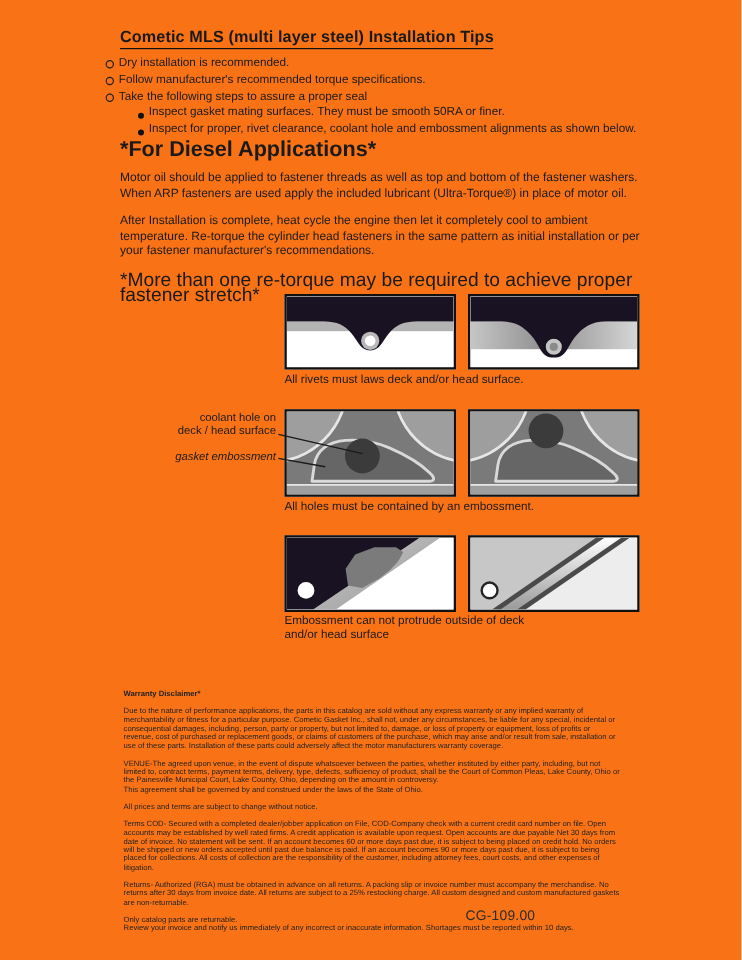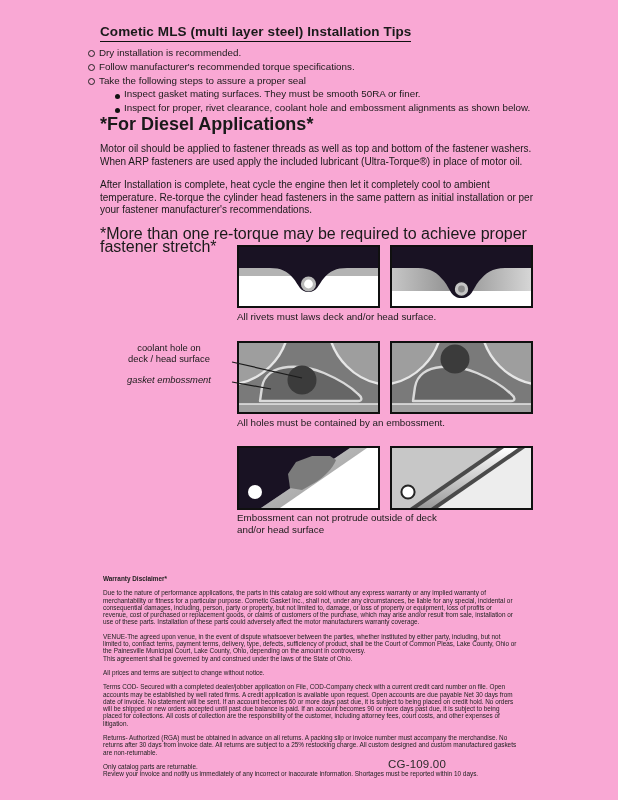--- a/index.html
+++ b/index.html
@@ -1,16 +1,16 @@
 <!DOCTYPE html>
 <html><head>
 <meta charset="utf-8">
 <style>
   html,body{margin:0;padding:0;background:#ffffff;}
-  .page{position:relative;width:618px;height:800px;background:#f9a8d4;overflow:hidden;
+  .page{position:relative;width:618px;height:800px;background:#f97316;overflow:hidden;
         font-family:"Liberation Sans",sans-serif;color:#1a1a1a;}
   .abs{position:absolute;}
 
   
   .title{font-size:13.5px;font-weight:bold;letter-spacing:0.1px;border-bottom:1.6px solid #111;padding-bottom:2px;display:inline-block;}
 
   
   .bullets{font-size:9.8px;line-height:13.8px;}
   .brow{display:flex;align-items:flex-start;}
   .bmark{width:5px;height:5px;border:1px solid #222;border-radius:50%;margin:4px 4px 0 0;flex:0 0 auto;}
@@ -19,21 +19,21 @@
 
   
   .dheading{font-size:18px;font-weight:bold;margin:0 0 8px 0;}
   .dpara{font-size:10px;line-height:12.6px;margin:0 0 11px 0;}
   .dnote{font-size:16px;line-height:12.6px;margin:0;}
 
   
   .rw-label{width:143px;text-align:center;font-size:12.5px;font-weight:500;letter-spacing:0.6px;margin-top:14px;}
   .caption{font-size:9.8px;line-height:11.5px;}
   .panel{display:block;border:2px solid #101010;background:#fff;}
-  .ann{font-size:9.4px;line-height:10.8px;text-align:center;width:122px;}
+  .ann{font-size:9.4px;line-height:10.8px;text-align:right;width:122px;}
 
   
   .legal{width:414px;font-size:6.4px;line-height:7.3px;color:#222;}
   .legal .lh{font-weight:bold;margin:0 0 7px 0;}
   .legal p{margin:0 0 7px 0;}
   .legal p.tight{margin:0;}
 
   .footer-code{font-size:11.5px;color:#2b2b2b;letter-spacing:0.2px;}
 </style>
 </head>

